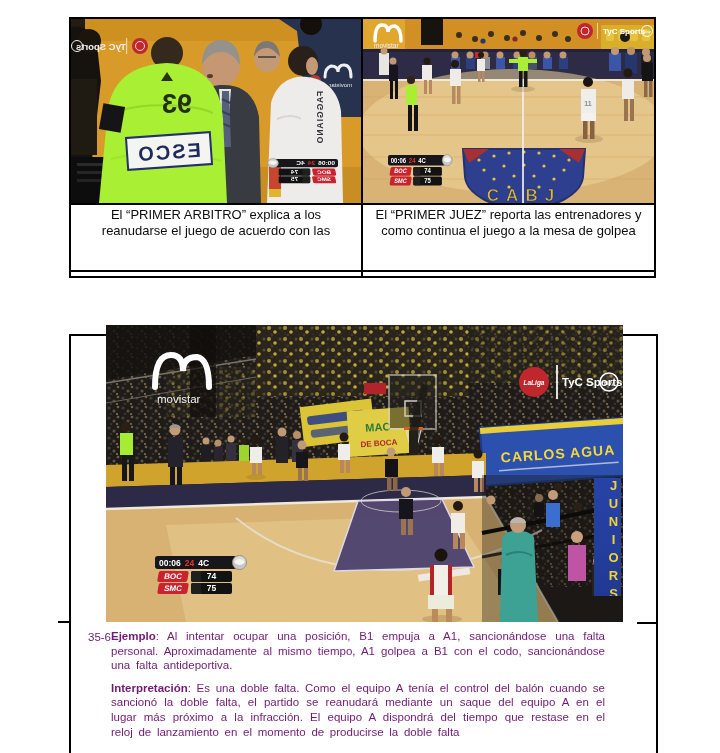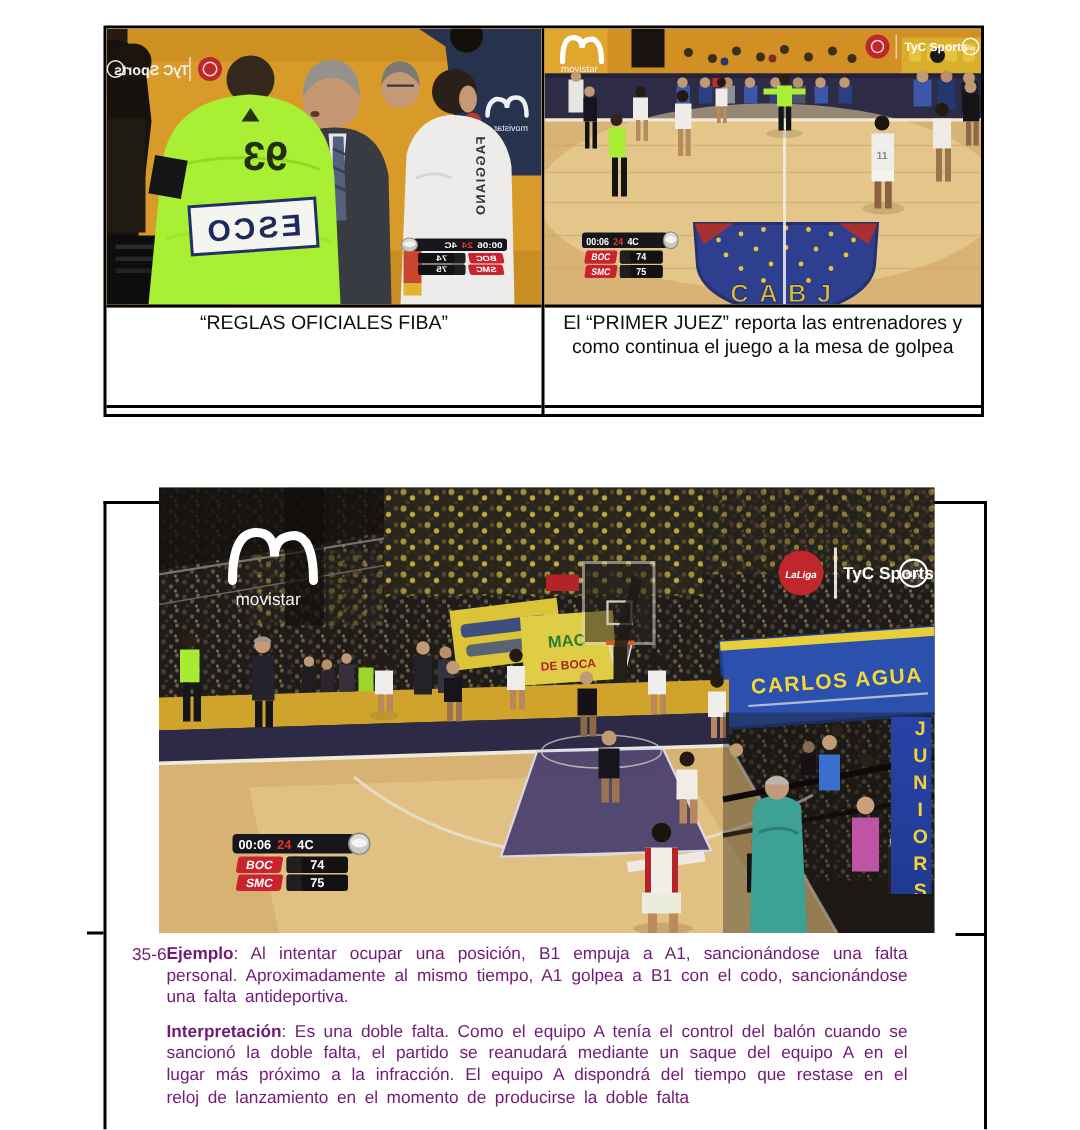--- a/index.html
+++ b/index.html
@@ -169,21 +169,22 @@
           <span class="sb-team">BOC</span>
           <span class="sb-score">74</span>
         </div>
         <div class="sb-row">
           <span class="sb-team">SMC</span>
           <span class="sb-score">75</span>
         </div>
       </div>
     </div>
     <div class="caption-area">
-      <div class="cap-line">“REGLAS OFICIALES FIBA”</div>
+      <div class="cap-line">El “PRIMER ARBITRO” explica a los</div>
+      <div class="cap-line">reanudarse el juego de acuerdo con las</div>
     </div>
   </div>
 
   <div class="panel panel-right">
     <div class="photo-area">
       <svg class="scene" viewBox="0 0 291 184" preserveAspectRatio="none">
 
         <rect width="291" height="30" fill="#d28f24"></rect>
         <rect x="0" width="42" height="30" fill="#e0a62e"></rect>
         <rect x="58" y="0" width="22" height="26" fill="#17130f"></rect>

